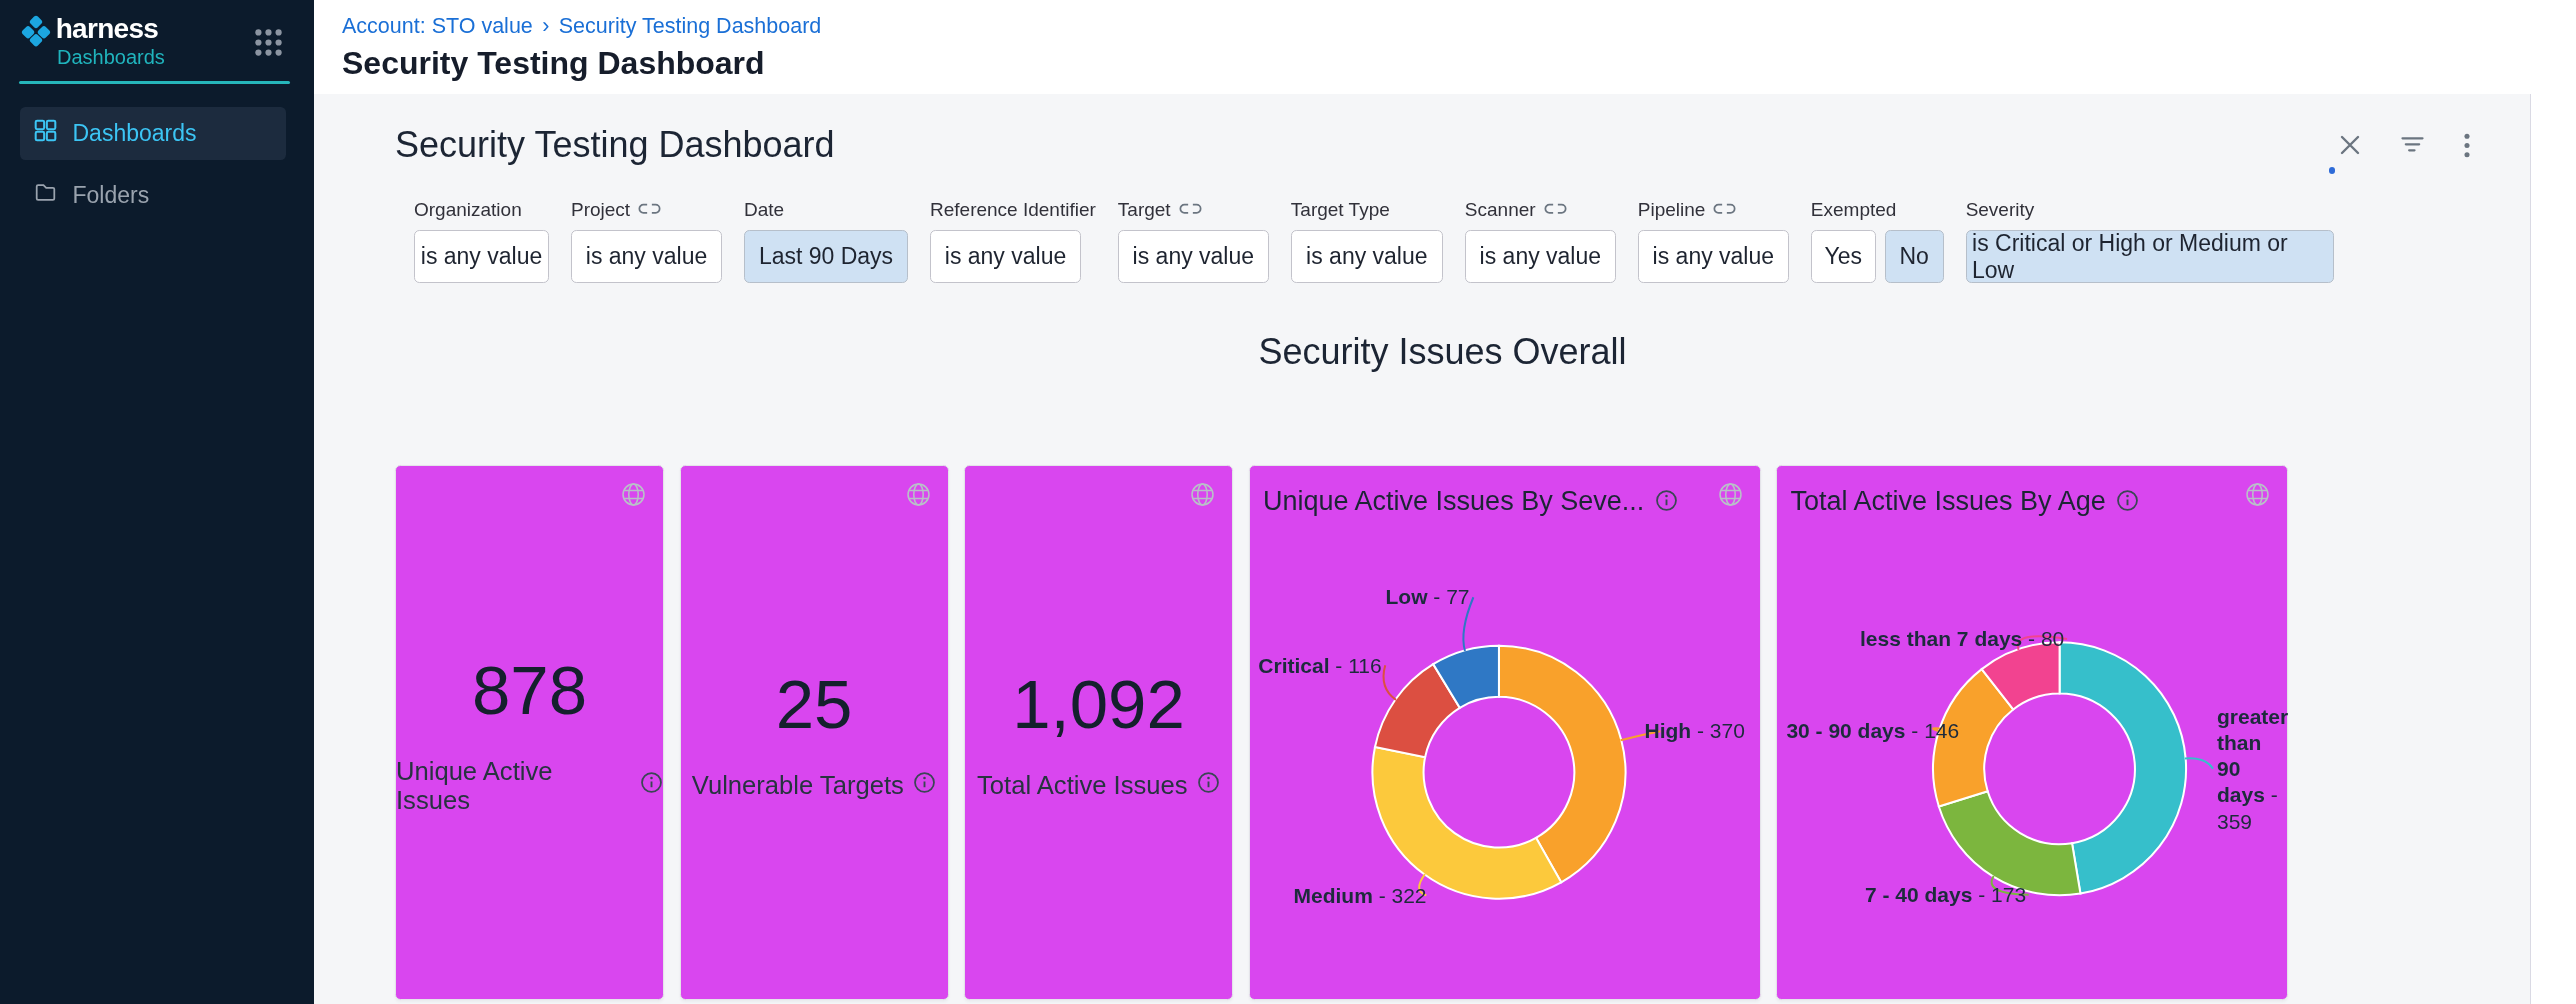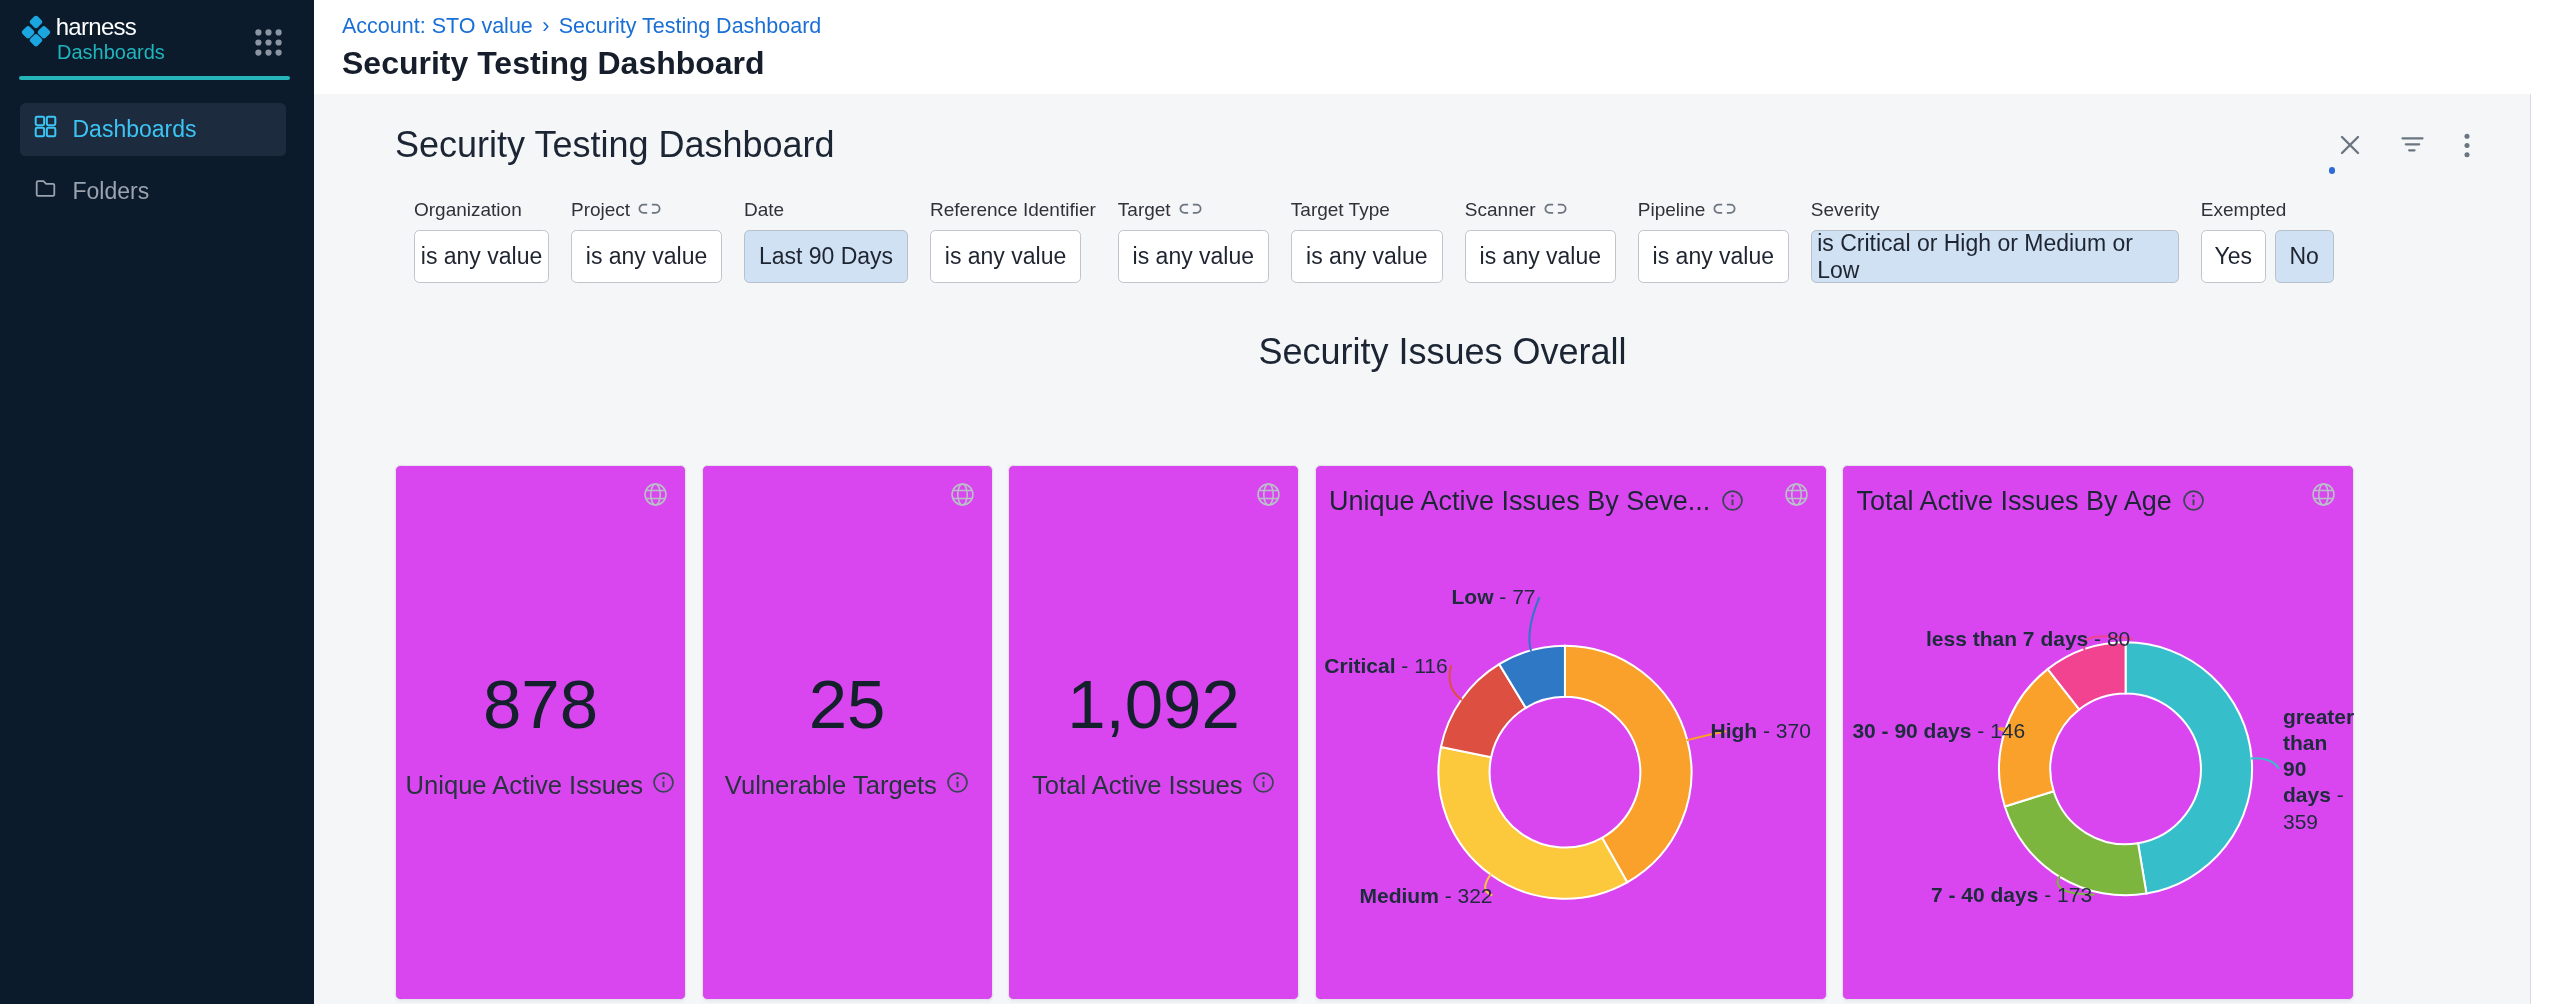--- a/index.html
+++ b/index.html
@@ -5,21 +5,21 @@
   * { margin:0; padding:0; box-sizing:border-box; }
   html,body { width:2576px; height:1005px; overflow:hidden; background:#f5f6f8;
               font-family:"Liberation Sans", sans-serif; }
   body { display:flex; }
 
   
   .sidebar { width:314px; height:100%; background:#0c1b2c; flex:none; position:relative; }
   .logo-row { display:flex; align-items:flex-start; padding:13.5px 0 0 19px; }
   .logo-mark { width:34px; height:34px; margin-top:1.3px; }
   .logo-texts { margin-left:2.7px; }
-  .logo-text { color:#ffffff; font-size:24px; font-weight:400; letter-spacing:-0.7px; line-height:1.05; }
+  .logo-text { color:#ffffff; font-size:28px; font-weight:700; letter-spacing:-0.7px; line-height:1.05; }
   .logo-sub { color:#20b4bd; font-size:20px; margin-top:2.7px; margin-left:1.3px; }
   .apps-btn { position:absolute; right:30px; top:27px; background:none; border:none; cursor:pointer; }
   .side-underline { height:3.4px; background:#26b6ba; margin:12px 23.6px 0 19px; border-radius:2px; }
   .nav { margin-top:23px; }
   .nav-item { height:53px; margin:0 28px 9.4px 19.5px; border-radius:5.4px; display:flex;
               align-items:center; padding-left:14px; gap:16px; font-size:23px; color:#9aa3ae; cursor:pointer; }
   .nav-item.active { background:#1c2b3e; color:#3cc5f4; }
 
   
   .main { flex:1; display:flex; flex-direction:column; }
@@ -53,21 +53,21 @@
                 font-size:23px; color:#1e2430; cursor:pointer; font-family:inherit; }
   .exempt-btn.yes { width:65px; }
   .exempt-btn.no { width:59px; }
   .exempt-btn.sel { background:#cfe1f3; border-color:#b6bfca; }
 
   
   .section-title { width:2095px; text-align:center; font-size:36px; color:#1c2534; margin-top:48px; }
   .cards { display:flex; gap:15.5px; margin-top:92px; height:535px; }
   .card { background:#d946ef; border:0.7px solid #e4e4e9; border-radius:5.4px; position:relative;
           box-shadow:0 1.3px 2.7px rgba(31,45,61,.05); flex:none; }
-  .stat-card { width:291px; }
+  .stat-card { width:269px; }
   .chart-card { width:512px; }
   .globe-btn { position:absolute; top:15px; right:16px; background:none; border:none; cursor:pointer; z-index:3; }
   .stat-body { position:absolute; inset:0; display:flex; flex-direction:column; align-items:center;
                justify-content:center; gap:27px; }
   .stat-value { font-size:69px; color:#15202d; }
   .stat-label { font-size:25.6px; color:#27333f; display:flex; align-items:center; gap:9.4px; }
 
   .chart-title-row { position:absolute; top:20px; left:13.5px; right:51px; display:flex;
                      align-items:center; gap:10.8px; z-index:2; }
   .chart-title { font-size:27px; font-weight:500; color:#1c2534; white-space:nowrap; }
@@ -229,34 +229,34 @@
           <div class="filter">
             <div class="filter-label">
               <span>Pipeline</span>
               <span><svg width="23" height="13.5" viewBox="0 0 34 20">
                   <rect x="2" y="4" width="30" height="12" rx="6" fill="none" stroke="#6b7580" stroke-width="2.6"></rect>
                   <line x1="17" y1="1" x2="17" y2="19" stroke="#f5f6f8" stroke-width="7"></line>
                 </svg></span>
             </div>
             <div class="fbox w7">is any value</div>
           </div>
-          <div class="filter active">
-            <div class="filter-label">
-              <span>Severity</span>
-            </div>
-            <div class="fbox w8">is Critical or High or Medium or Low</div>
-          </div>
           <div class="filter">
             <div class="filter-label">
               <span>Exempted</span>
             </div>
             <div class="exempt-opts">
               <button class="exempt-btn yes">Yes</button>
               <button class="exempt-btn no sel">No</button>
             </div>
+          </div>
+          <div class="filter active">
+            <div class="filter-label">
+              <span>Severity</span>
+            </div>
+            <div class="fbox w8">is Critical or High or Medium or Low</div>
           </div>
         </div>
 
       <div class="section-title">Security Issues Overall</div>
 
       <div class="cards">
 
         <div class="card stat-card">
           <button class="globe-btn"><svg width="27" height="27" viewBox="0 0 40 40" fill="none" stroke="#b9c0c8" stroke-width="2.3">
                 <circle cx="20" cy="20" r="15.5"></circle>

